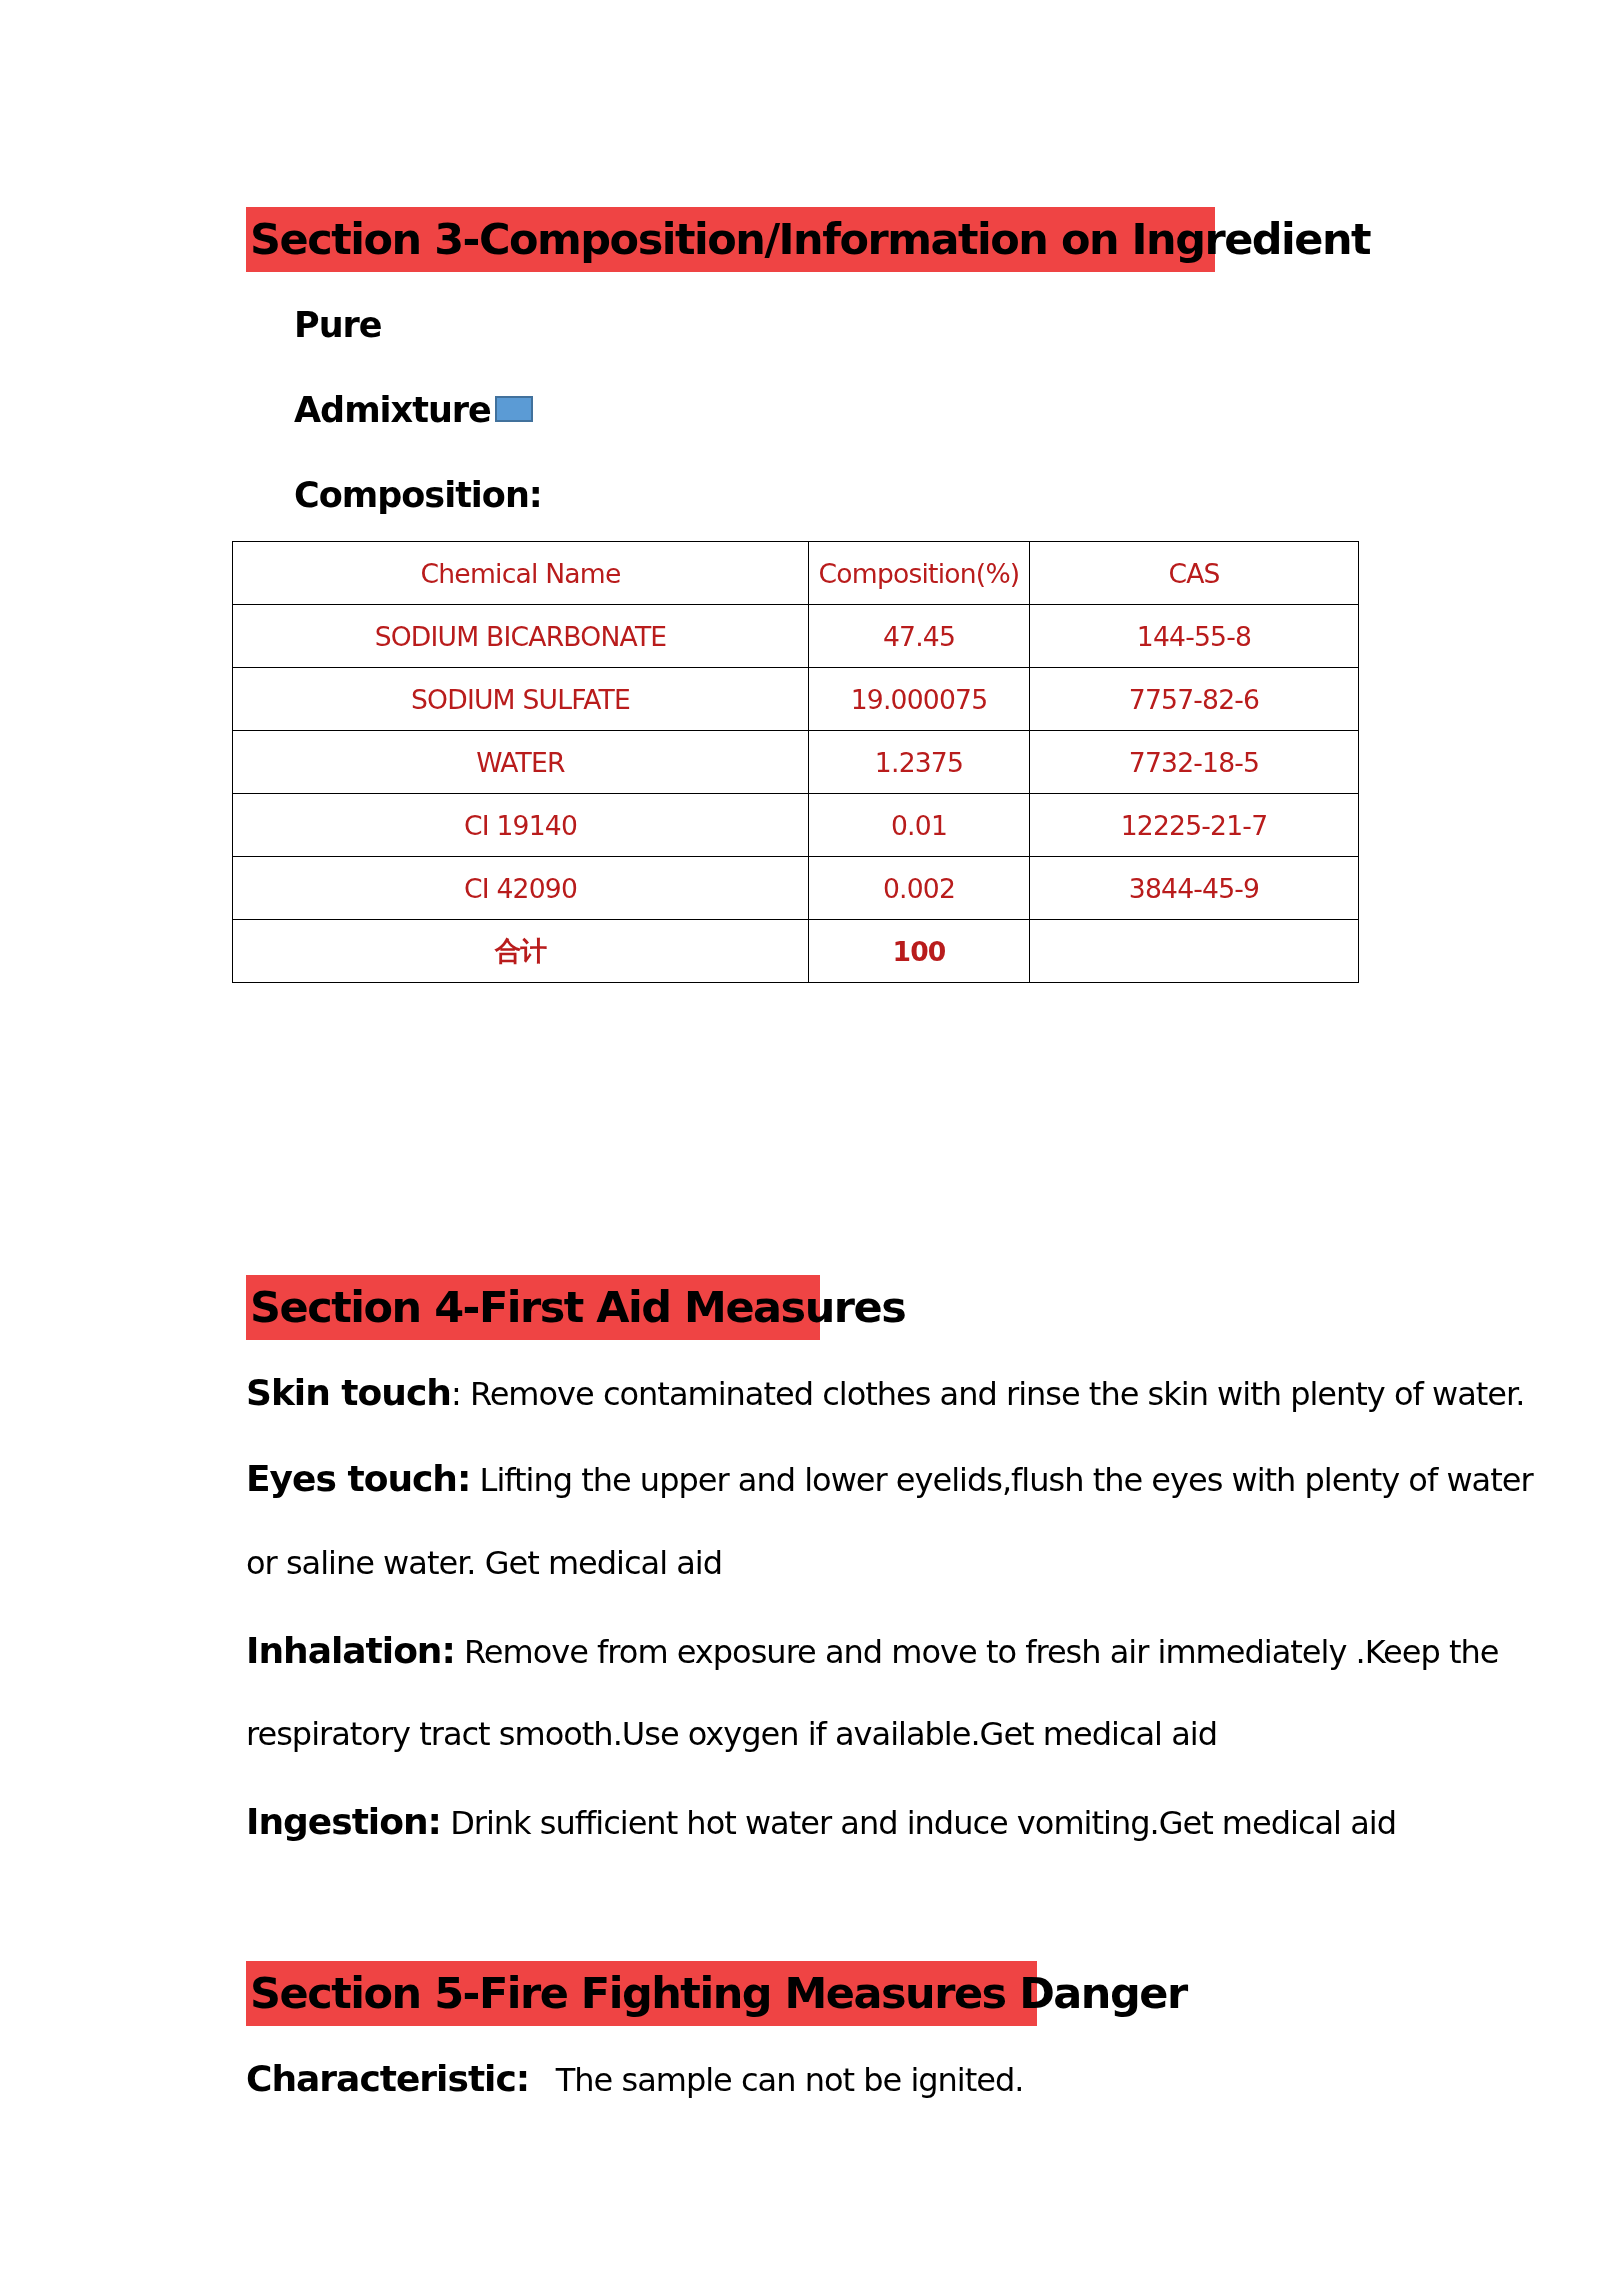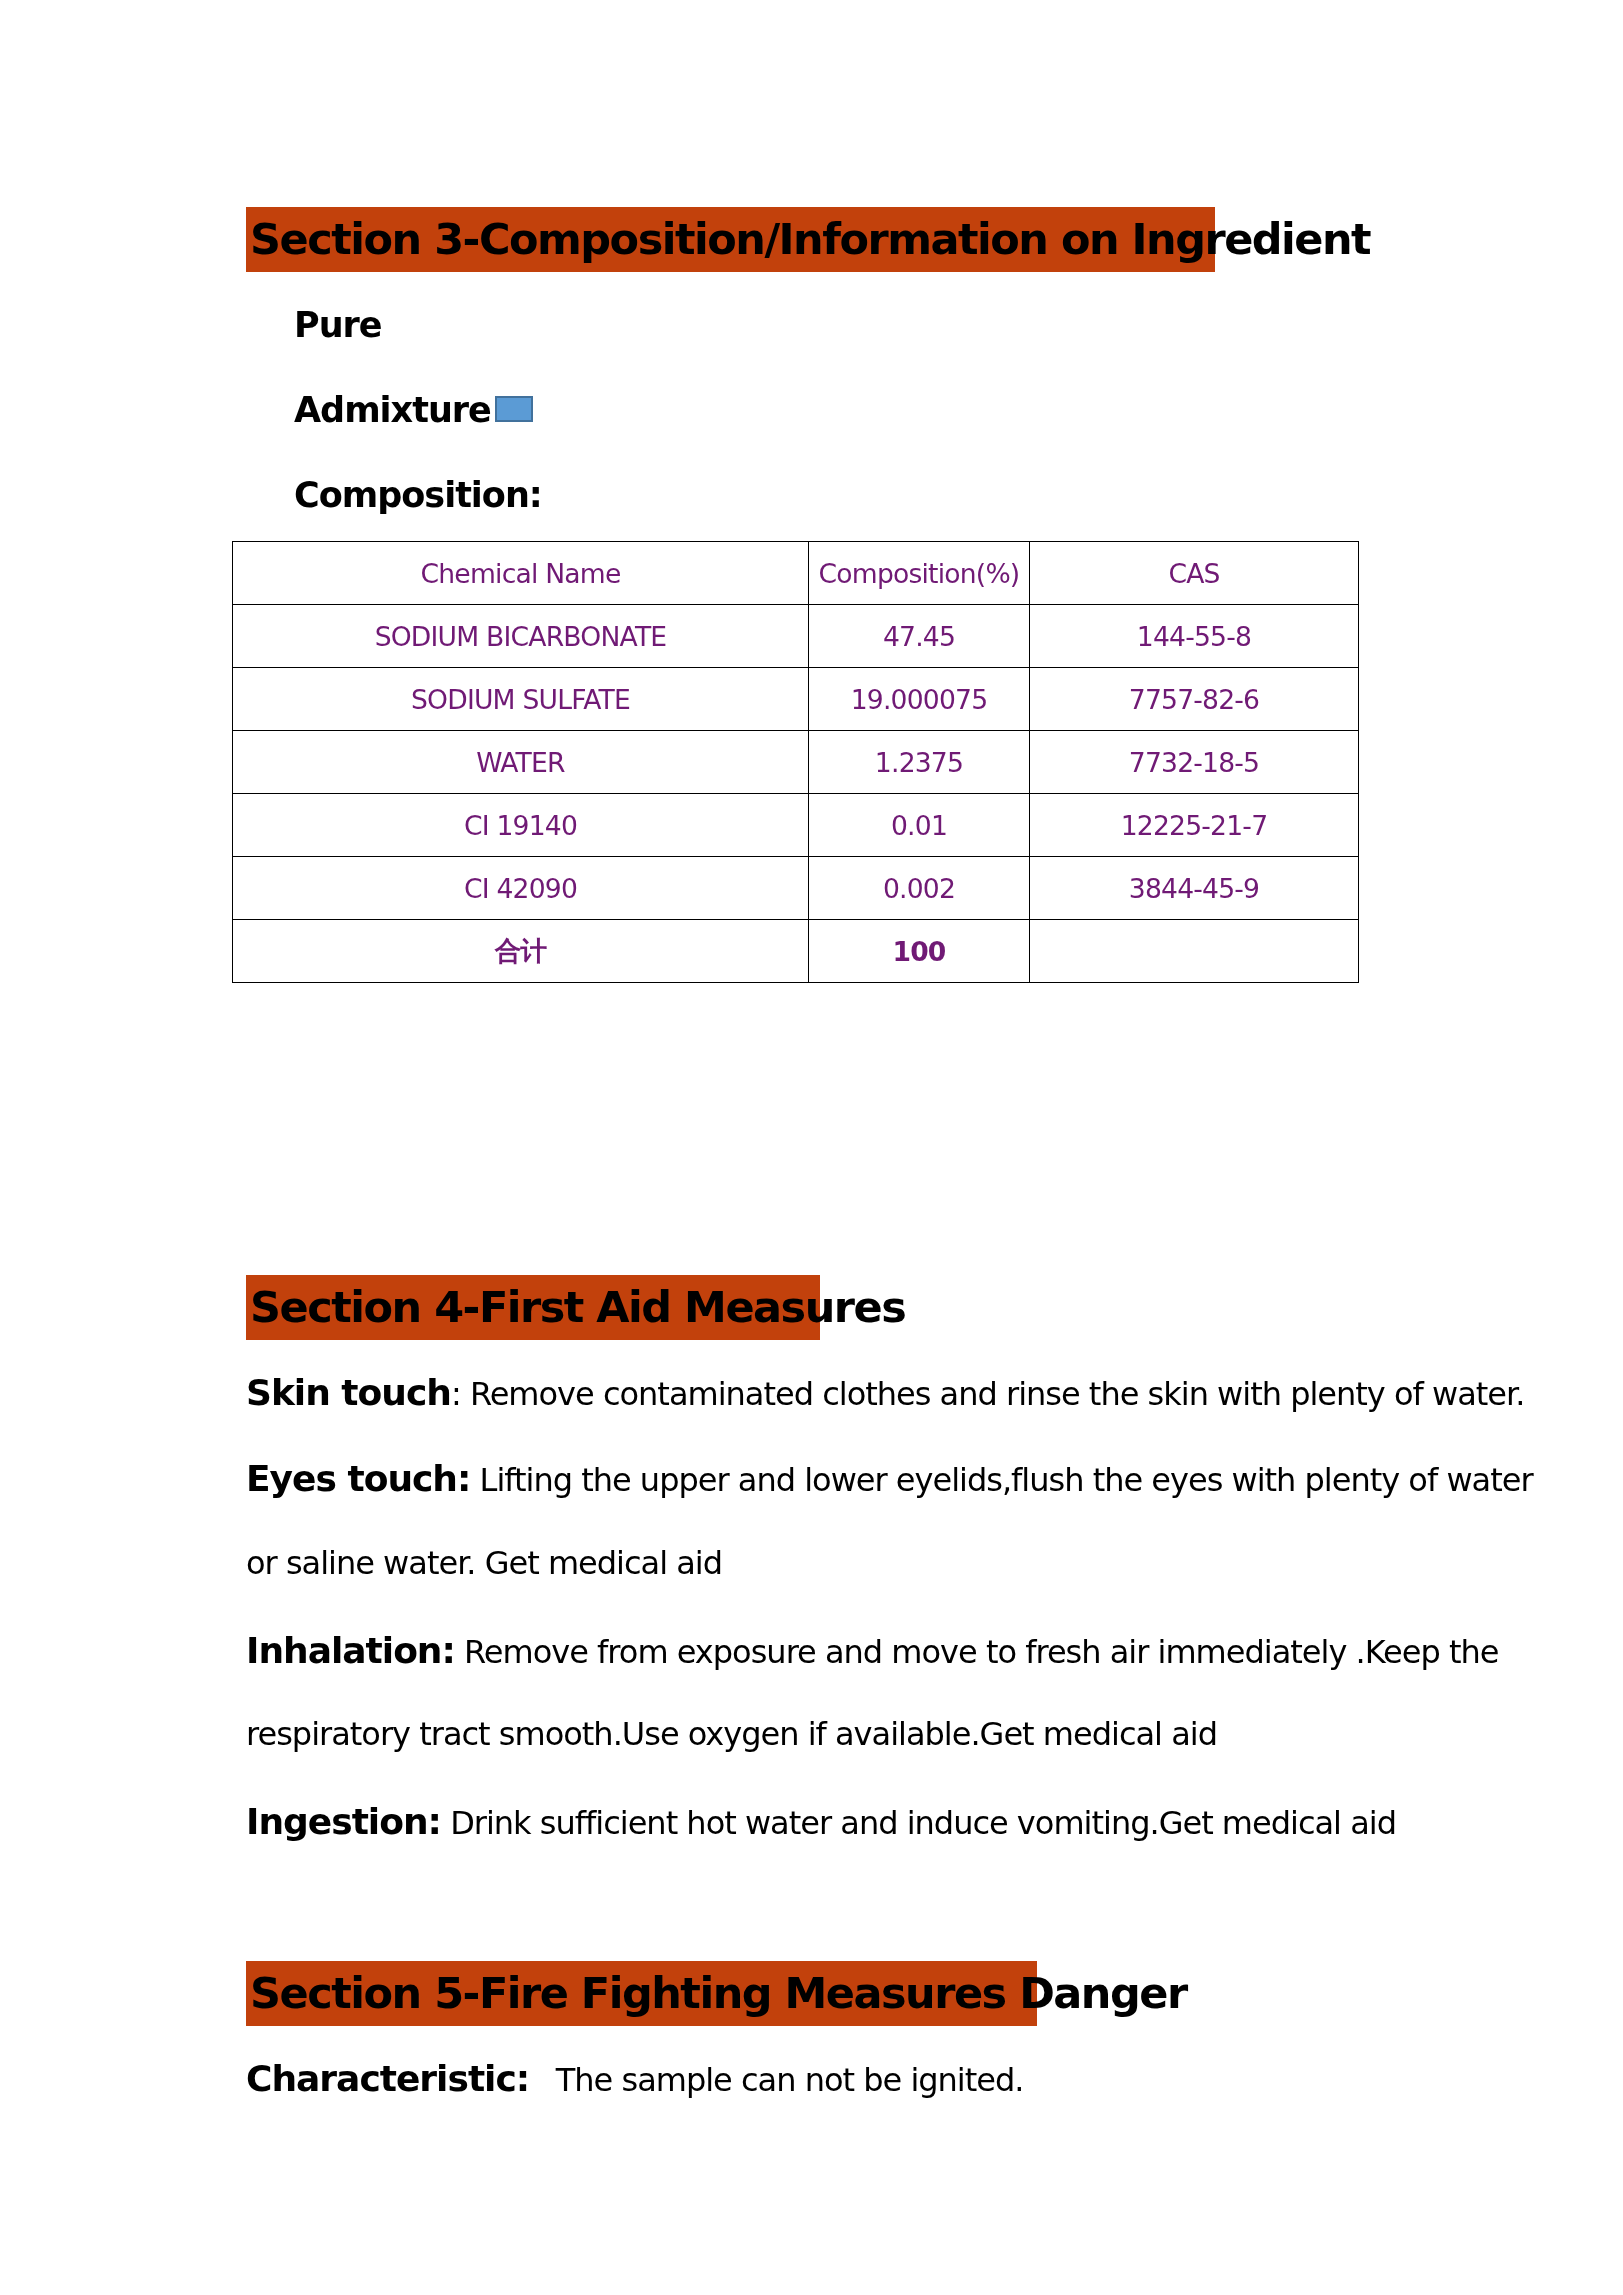--- a/index.html
+++ b/index.html
@@ -1,30 +1,30 @@
 <!DOCTYPE html>
 <html style="font-size:8.2px"><head>
 <meta charset="utf-8">
 <style>
   html, body { margin: 0; padding: 0; background: #ffffff; }
   body { width: 1623px; height: 2295px; position: relative; overflow: hidden;
          font-family: "DejaVu Sans", "Liberation Sans", sans-serif; color: #000; }
-  .section-heading { position: absolute; background: #c2410c; font-weight: bold;
+  .section-heading { position: absolute; background: #ef4444; font-weight: bold;
          font-size: 43px; line-height: 65px; padding: 0 4.1px; white-space: nowrap;
          letter-spacing: -1.5px; text-align: center; }
   .label { position: absolute; font-weight: bold; font-size: 35px; white-space: nowrap; letter-spacing: -1px; margin-left: 48px; }
   .para { position: absolute; font-size: 32px; white-space: nowrap; letter-spacing: -1px; }
   .para b { font-size: 36px; }
   .checkbox { display: inline-block; width: 38px; height: 26.6px; background: #5b9bd5;
               border: 2px solid #41719c; vertical-align: middle; margin-left: 4.1px;
               position: relative; top: -3.1px; box-sizing: border-box; }
   table.comp { position: absolute; left: 232px; top: 541px; width: 1126px;
                border-collapse: collapse; table-layout: fixed; }
   table.comp td { border: 1.5px solid #000; height: 62px; text-align: center;
-                  vertical-align: middle; font-size: 26.6px; color: #701a75;
+                  vertical-align: middle; font-size: 26.6px; color: #b91c1c;
                   letter-spacing: -0.8px; padding: 0; }
   table.comp td.bold { font-weight: bold; }
 </style>
 </head>
 <body>
 
 <div class="section-heading" style="left:246px; top:207px; width:961px;">Section 3-Composition/Information on Ingredient</div>
 
 <div class="label" style="left:246px; top:305px;">Pure</div>
 

